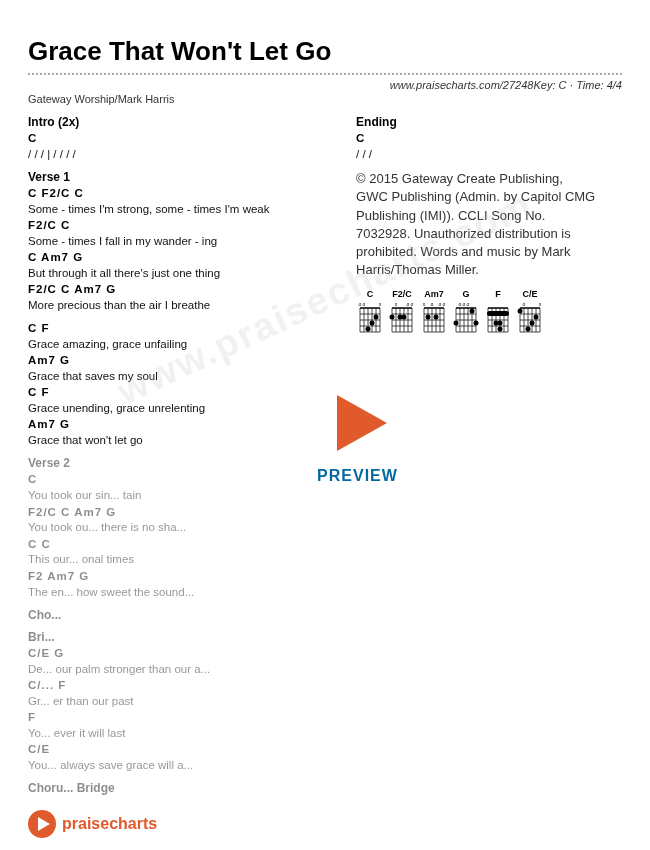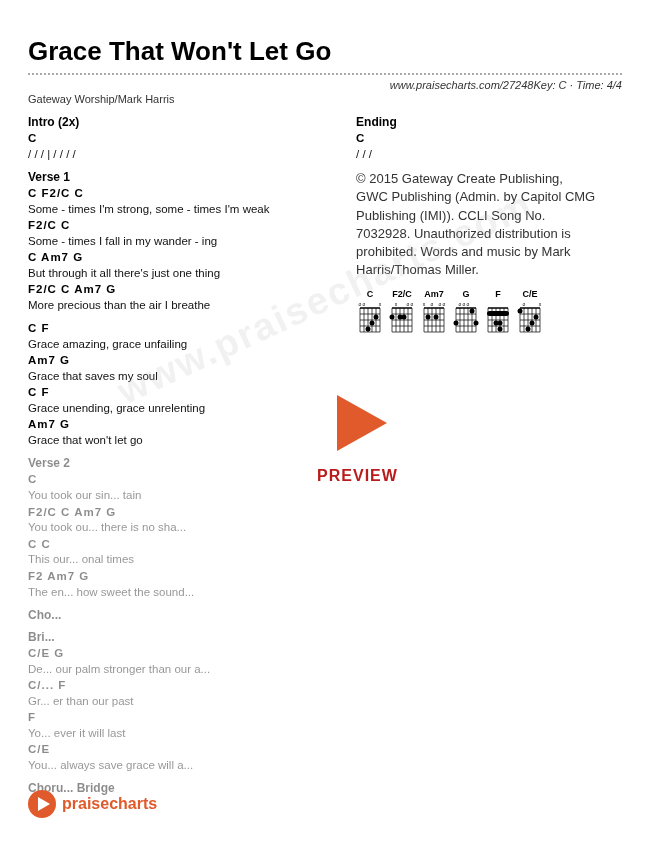--- a/index.html
+++ b/index.html
@@ -145,37 +145,37 @@
       height: 0;
       border-top: 28px solid transparent;
       border-bottom: 28px solid transparent;
       border-left: 50px solid #e05a2b;
       margin-left: 8px;
       margin-bottom: 4px;
     }
     .preview-label {
       font-size: 16px;
       font-weight: bold;
-      color: #b91c1c;
+      color: #0369a1;
       letter-spacing: 1px;
       position: absolute;
       top: 56%;
       left: 55%;
       transform: translate(-50%, -50%);
       background: rgba(255,255,255,0.88);
       padding: 2px 10px;
       border-radius: 4px;
       z-index: 21;
       pointer-events: none;
     }
 
     
     .bottom-logo {
       position: absolute;
-      bottom: 32px;
+      bottom: 12px;
       left: 28px;
       display: flex;
       align-items: center;
       gap: 6px;
     }
     .logo-circle {
       width: 28px;
       height: 28px;
       background: #e05a2b;
       border-radius: 50%;

